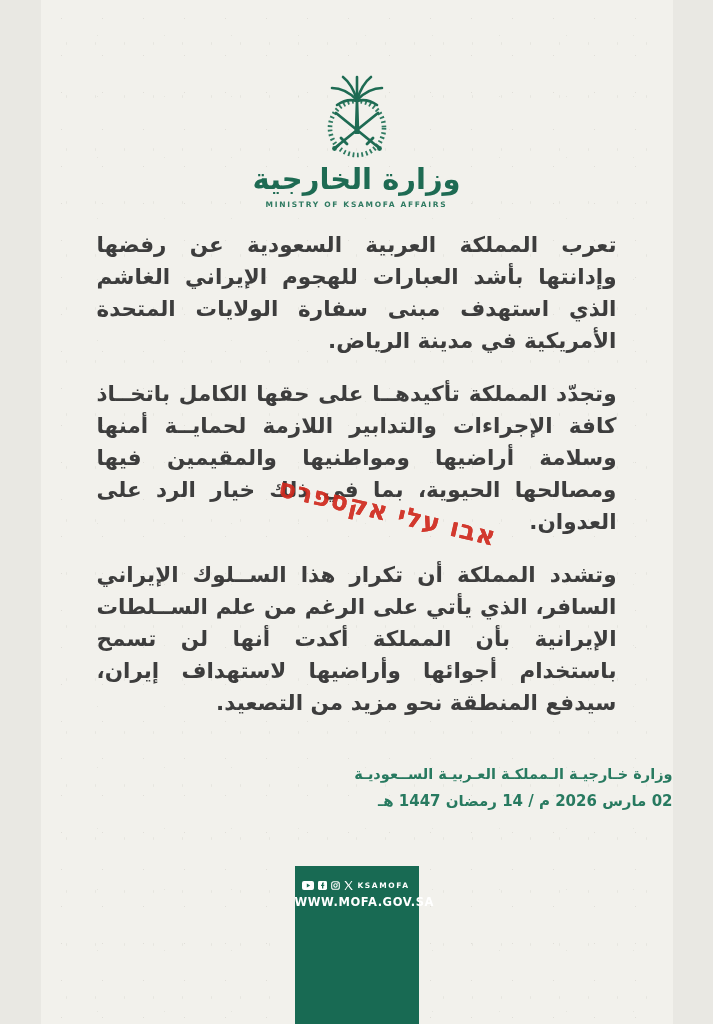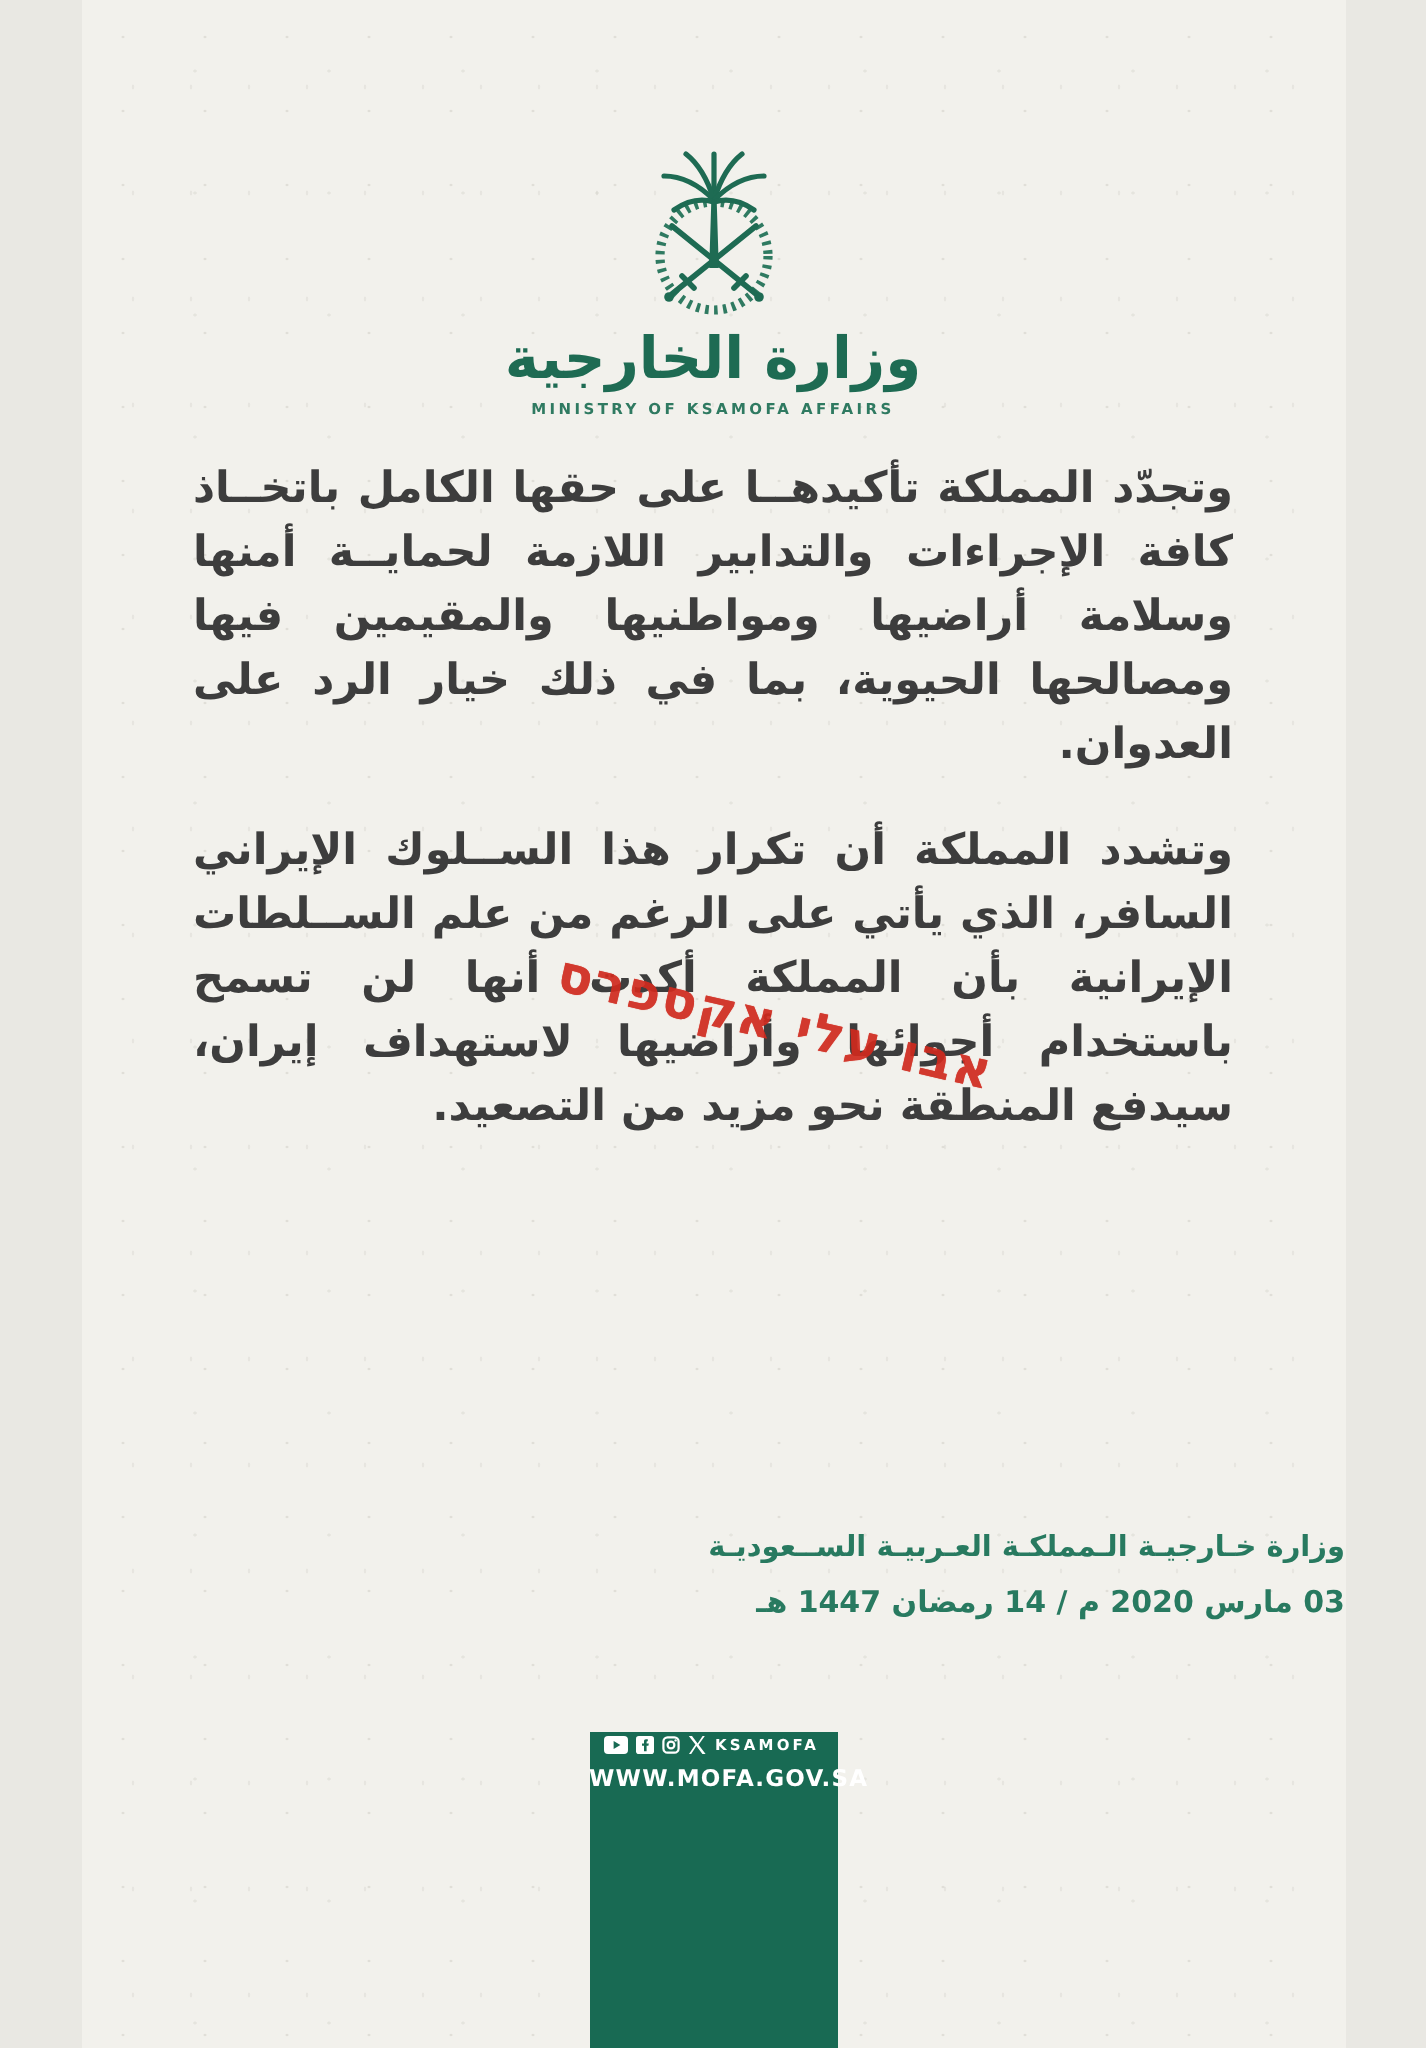--- a/index.html
+++ b/index.html
@@ -60,20 +60,21 @@
   .signature .ministry-line { font-size:14.5px; font-weight:bold; letter-spacing:.5px; }
   .signature .date-line { margin-top:10px; font-size:15px; font-weight:bold; }
 
   
   .footer-box {
     position:absolute; bottom:0; left:50%; transform:translateX(-50%);
     width:124px; height:158px;
     background:#186a53;
     color:#ffffff;
     text-align:center;
+    padding-top:13px;
   }
   .social-row { display:flex; align-items:center; justify-content:center; gap:4px; height:12px; }
   .social-row svg { display:block; }
   .handle { font-size:7.5px; font-weight:bold; letter-spacing:1.6px; margin-right:1px; }
   .website { margin-top:4px; font-size:11.5px; font-weight:bold; letter-spacing:.6px; }
 </style>
 </head>
 <body>
 
 <div class="page">
@@ -102,29 +103,30 @@
         <path d="M60 38 Q72 26 85 26"></path>
         <path d="M60 39 Q50 36 40 43"></path>
         <path d="M60 39 Q70 36 80 43"></path>
       </g>
     </svg>
     <div class="calligraphy" dir="rtl">وزارة الخارجية</div>
     <div class="ministry-en">MINISTRY OF KSAMOFA AFFAIRS</div>
   </div>
 
   <div class="statement">
+    <p>تعرب المملكة العربية السعودية عن رفضها وإدانتها بأشد العبارات للهجوم الإيراني الغاشم الذي استهدف مبنى سفارة الولايات المتحدة الأمريكية في مدينة الرياض.</p>
     <p>وتجدّد المملكة تأكيدهــا على حقها الكامل باتخــاذ كافة الإجراءات والتدابير اللازمة لحمايــة أمنها وسلامة أراضيها ومواطنيها والمقيمين فيها ومصالحها الحيوية، بما في ذلك خيار الرد على العدوان.</p>
     <p>وتشدد المملكة أن تكرار هذا الســلوك الإيراني السافر، الذي يأتي على الرغم من علم الســلطات الإيرانية بأن المملكة أكدت أنها لن تسمح باستخدام أجوائها وأراضيها لاستهداف إيران، سيدفع المنطقة نحو مزيد من التصعيد.</p>
   </div>
 
   <div class="watermark">אבו עלי אקספרס</div>
 
   <div class="signature">
     <div class="ministry-line">وزارة خـارجيـة الـمملكـة العـربيـة الســعوديـة</div>
-    <div class="date-line">03 مارس 2020 م / 14 رمضان 1447 هـ</div>
+    <div class="date-line">02 مارس 2026 م / 14 رمضان 1447 هـ</div>
   </div>
 
   <div class="footer-box">
     <div class="social-row">
       <svg width="12" height="9" viewBox="0 0 12 9">
         <rect x="0" y="0" width="12" height="9" rx="2" fill="#ffffff"></rect>
         <path d="M4.8 2.5 L8.2 4.5 L4.8 6.5 Z" fill="#186a53"></path>
       </svg>
       <svg width="9" height="9" viewBox="0 0 9 9">
         <rect x="0" y="0" width="9" height="9" rx="1.4" fill="#ffffff"></rect>

